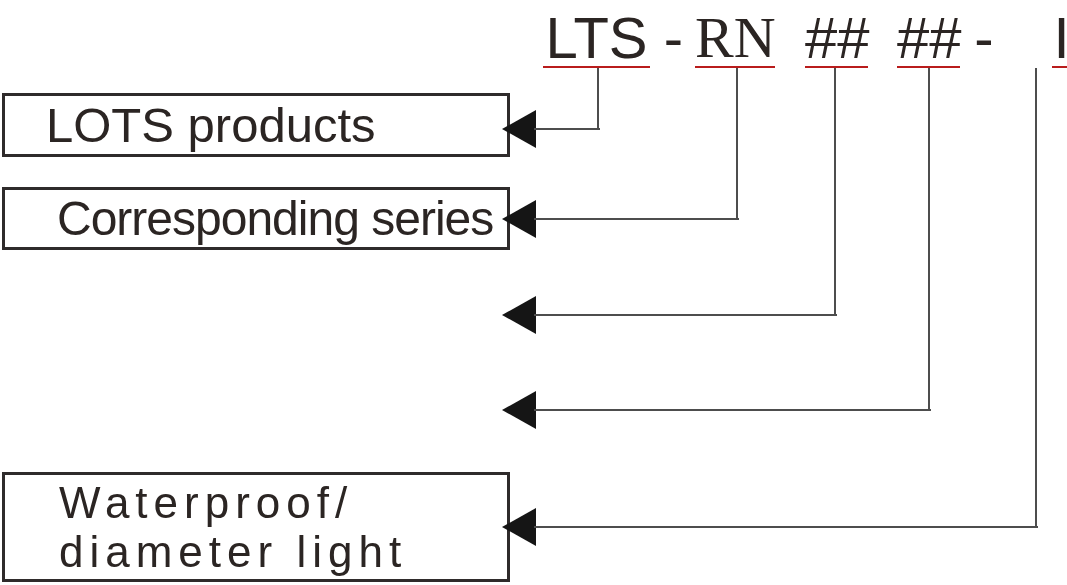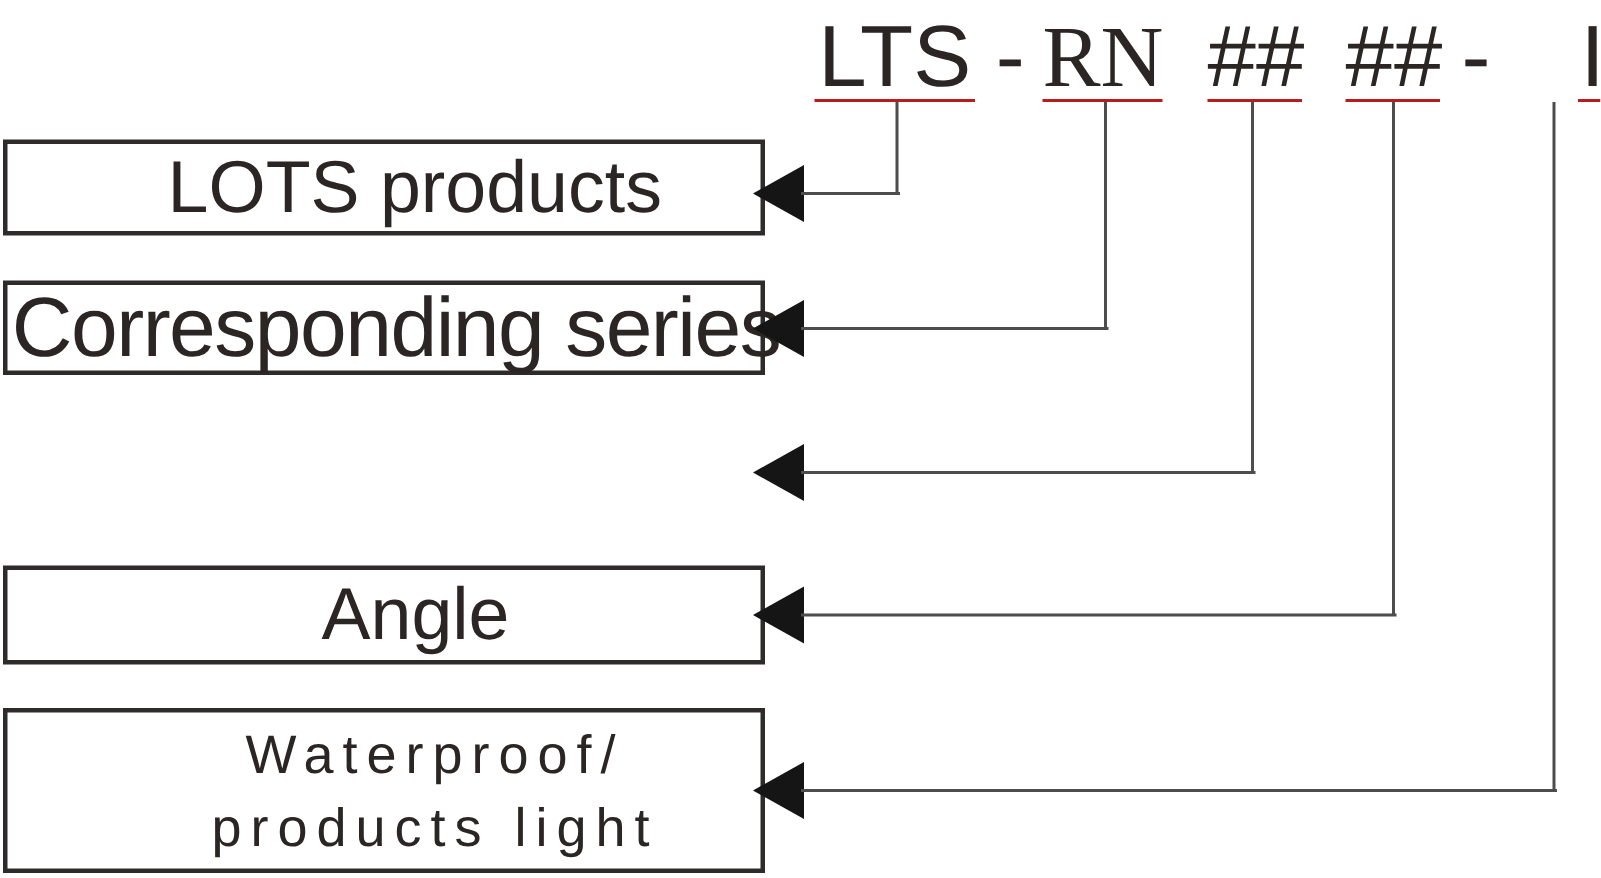--- a/index.html
+++ b/index.html
@@ -33,37 +33,36 @@
   
   .lbox{
     position:absolute;
     left:2px;width:508px;
     box-sizing:border-box;
     border:3px solid #2f2b2b;
     background:#ffffff;
     display:flex;
     flex-direction:column;
     justify-content:center;
-    align-items:center;
   }
   .lbox .txt{
     font-size:49px;
     line-height:1.08;
     white-space:nowrap;
   }
   #box-1{top:93px;height:64px;}
   #box-1 .txt{padding-left:41px;}
   #box-2{top:187px;height:63px;}
-  #box-2 .txt{padding-left:16px;font-size:56px;letter-spacing:-1px;}
+  #box-2 .txt{padding-left:52px;font-size:48px;letter-spacing:-1px;}
   #box-3{top:283px;height:62px;}
   #box-3 .txt{padding-left:42px;}
   #box-4{top:377px;height:66px;}
   #box-4 .txt{padding-left:42px;}
   #box-5{top:472px;height:110px;}
-  #box-5 .txt{padding-left:68px;font-size:36px;letter-spacing:6px;line-height:49px;}
+  #box-5 .txt{padding-left:54px;font-size:44px;letter-spacing:6px;line-height:49px;}
 
   
   .hline,.vline{position:absolute;background:#4d4d4d;}
   .hline{height:2px;}
   .vline{width:2px;top:68px;}
   .arrow{
     position:absolute;
     width:0;height:0;
     border-top:19px solid transparent;
     border-bottom:19px solid transparent;
@@ -103,26 +102,23 @@
     <span class="seg" id="seg-dash2">-</span>
     <span class="seg u" id="seg-ip">IP</span>
   </div>
 
   <div class="lbox" id="box-1">
     <span class="txt">LOTS products</span>
   </div>
   <div class="lbox" id="box-2">
     <span class="txt">Corresponding series</span>
   </div>
-  <div class="lbox" id="box-4">
-    <span class="txt">Angle</span>
-  </div>
   <div class="lbox" id="box-5">
     <span class="txt">Waterproof/</span>
-    <span class="txt">products light</span>
+    <span class="txt">diameter light</span>
   </div>
 
   <div class="arrow" id="arrow-1"></div>
   <div class="hline" id="hline-1"></div>
   <div class="vline" id="vline-1"></div>
 
   <div class="arrow" id="arrow-2"></div>
   <div class="hline" id="hline-2"></div>
   <div class="vline" id="vline-2"></div>
 

